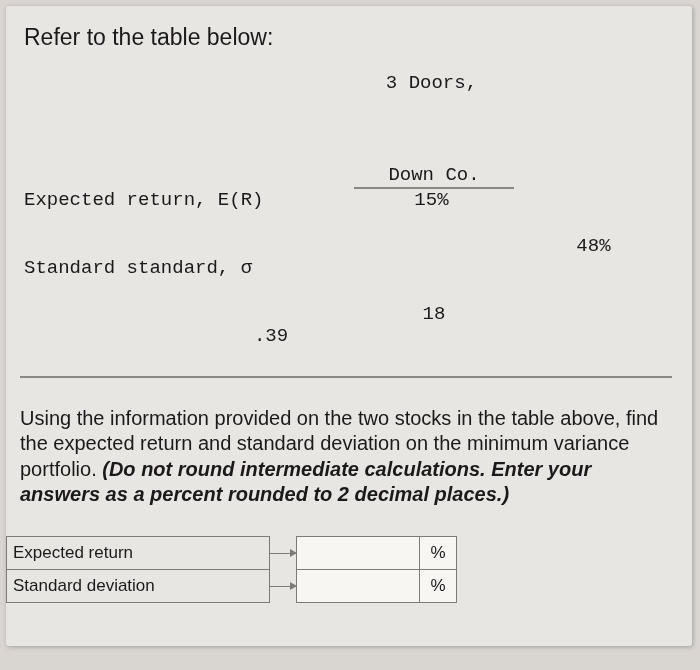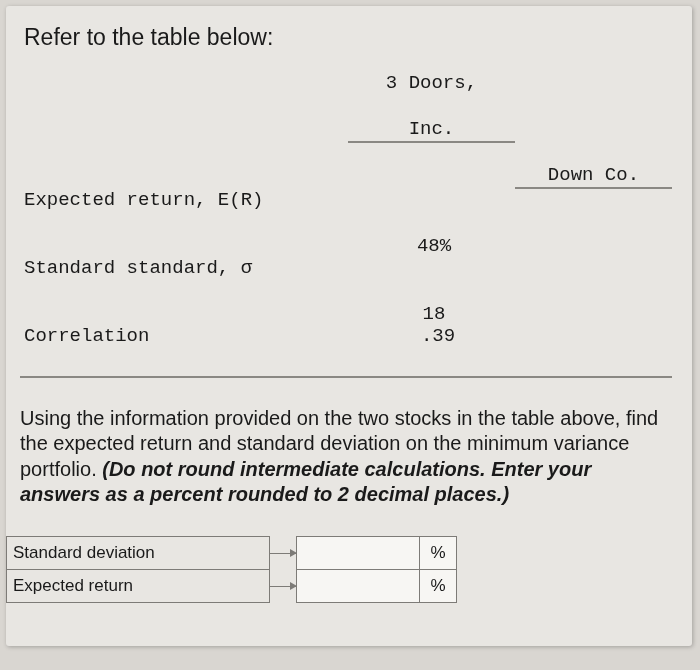--- a/index.html
+++ b/index.html
@@ -141,54 +141,53 @@
     <p class="intro">Refer to the table below:</p>
 
     <div class="data-table">
       <div class="row">
         <div class="labelcol"></div>
         <div class="col-a">3 Doors,</div>
         <div class="col-b"></div>
       </div>
       <div class="row">
         <div class="labelcol"></div>
-        <div class="col-a"><span>Inc.</span><div class="hr-underline"></div></div>
         <div class="col-b"><span>Down Co.</span><div class="hr-underline"></div></div>
       </div>
       <div class="row">
         <div class="labelcol">Expected return, E(R)</div>
+        <div class="col-a">15%</div>
         <div class="col-b">48%</div>
       </div>
       <div class="row">
         <div class="labelcol">Standard standard, σ</div>
         <div class="col-b">18</div>
       </div>
       <div class="row">
-        <div class="labelcol">Correlation</div>
         <div class="col-a"></div>
         <div class="col-mid" style="margin-left:-160px;">.39</div>
         <div class="col-b"></div>
       </div>
     </div>
 
     <div class="question">
       <span>Using the information provided on the two stocks in the table above, find the expected return and standard deviation on the minimum variance portfolio. </span><span class="bold">(Do not round intermediate calculations. Enter your answers as a percent rounded to 2 decimal places.)</span>
     </div>
 
     <div class="answer-block">
       <table class="answer-table">
         <tbody>
             <tr>
-          <td class="label">Standard deviation</td>
+          <td class="label">Expected return</td>
           <td class="link"></td>
           <td class="input"><input class="input-field" style=""></td>
           <td class="unit">%</td>
         </tr>
         <tr>
-          <td class="label">Expected return</td>
+          <td class="label">Standard deviation</td>
           <td class="link"></td>
           <td class="input"><input class="input-field" style=""></td>
           <td class="unit">%</td>
         </tr>
       </tbody>
         </table>
     </div>
 
   </div>
 </div>

